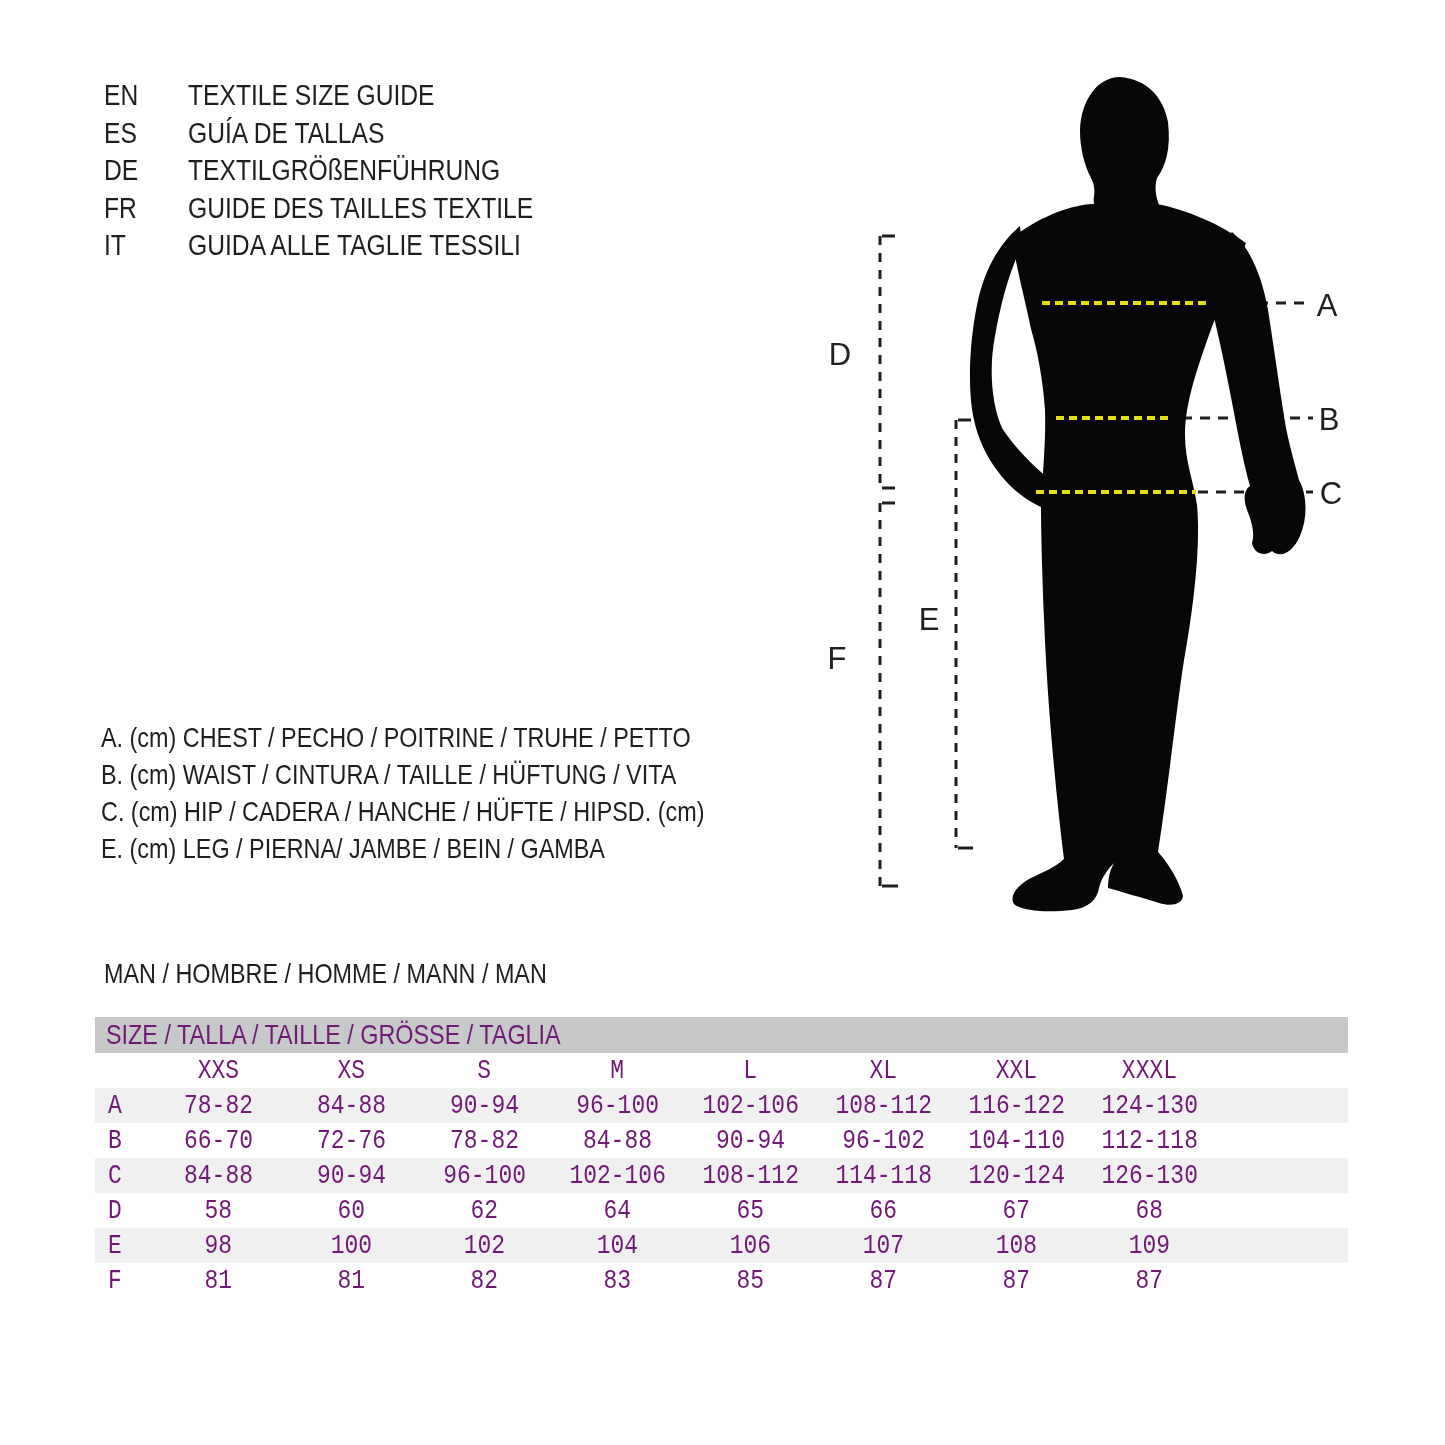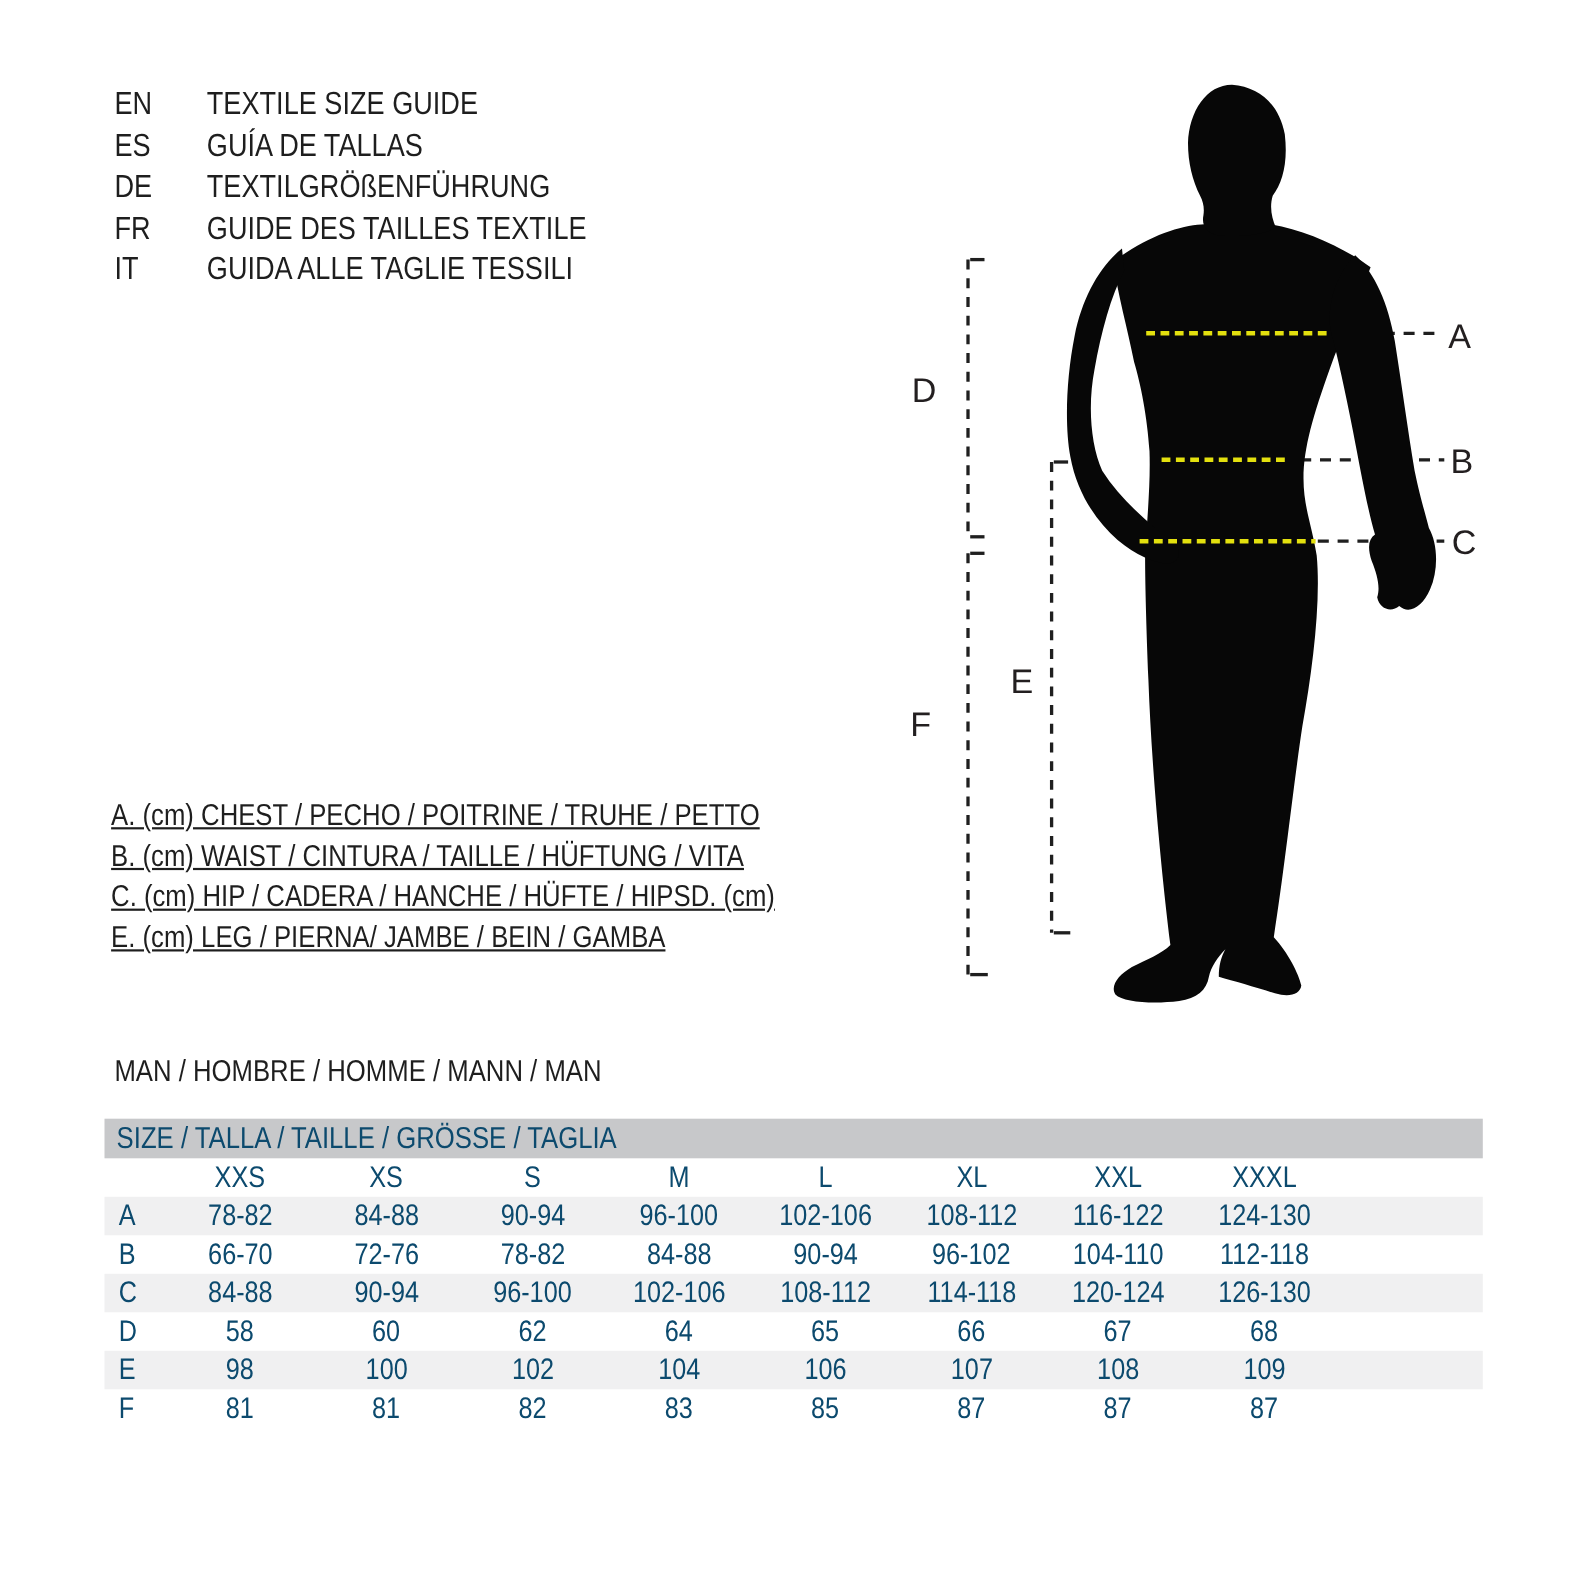--- a/index.html
+++ b/index.html
@@ -11,29 +11,29 @@
   .cond{display:inline-block;transform:scaleX(.85);transform-origin:0 50%;white-space:nowrap;}
   .cond-c{display:inline-block;transform:scaleX(.85);transform-origin:50% 50%;white-space:nowrap;}
 
   
   .lang-block{position:absolute;left:104px;top:77px;}
   .lang-row{display:flex;align-items:center;height:37.5px;font-size:29px;}
   .lang-code{width:84px;flex:0 0 84px;}
 
   
   .legend-block{position:absolute;left:101px;top:722px;}
-  .legend-row{height:37px;display:flex;align-items:center;font-size:27.5px;text-decoration:underline;}
+  .legend-row{height:37px;display:flex;align-items:flex-start;font-size:27.5px;}
 
   
   .category-line{position:absolute;left:104px;top:958px;font-size:27.5px;text-align:center;}
 
   
-  .size-table{position:absolute;left:95px;top:1017px;width:1253px;color:#0c4a6e;}
+  .size-table{position:absolute;left:95px;top:1017px;width:1253px;color:#701a75;}
   .st-header{height:36px;background:#c7c8ca;display:flex;align-items:center;padding-left:11px;font-size:27.5px;}
-  .st-row{display:grid;grid-template-columns:57px repeat(8,133px) 1fr;height:35px;align-items:center;font-size:27px;}
+  .st-row{display:grid;grid-template-columns:57px repeat(8,133px) 1fr;height:35px;align-items:center;font-size:27px;font-family:Liberation Mono, monospace;}
   .st-row.stripe{background:#f0f0f1;}
   .st-label{padding-left:13px;text-align:left;}
   .st-cell{text-align:center;}
 
   .figure-svg{position:absolute;left:0;top:0;}
   .marker-label{font-family:"Liberation Sans",sans-serif;font-size:31px;fill:#231f20;}
 </style>
 </head>
 <body>
 

